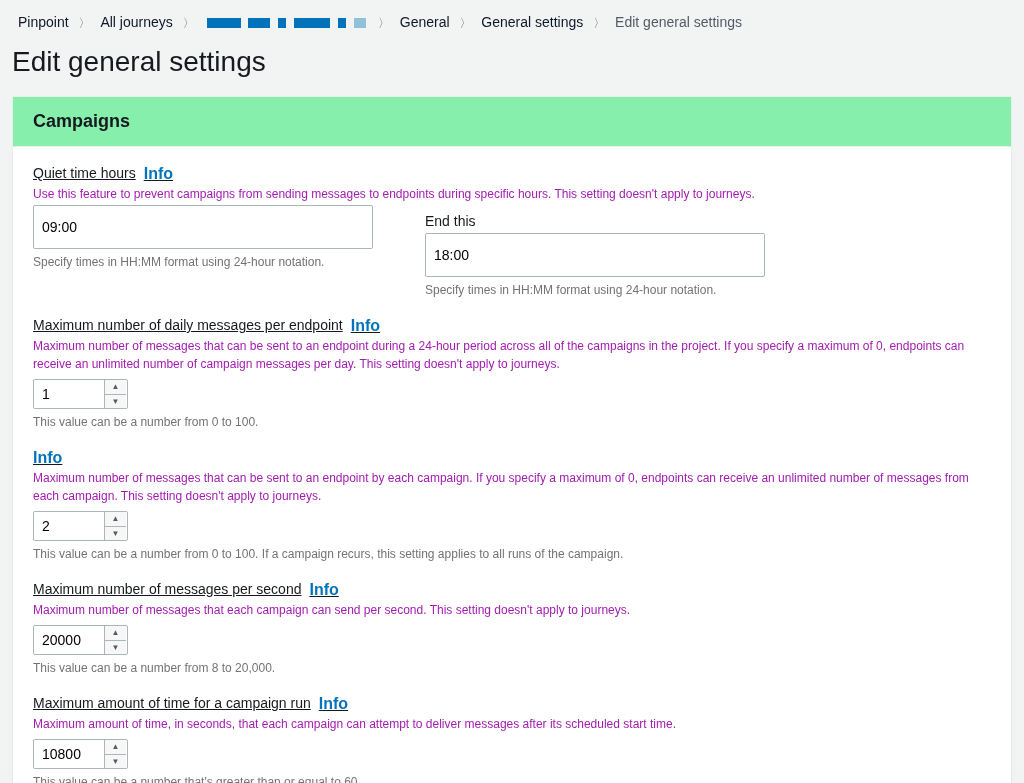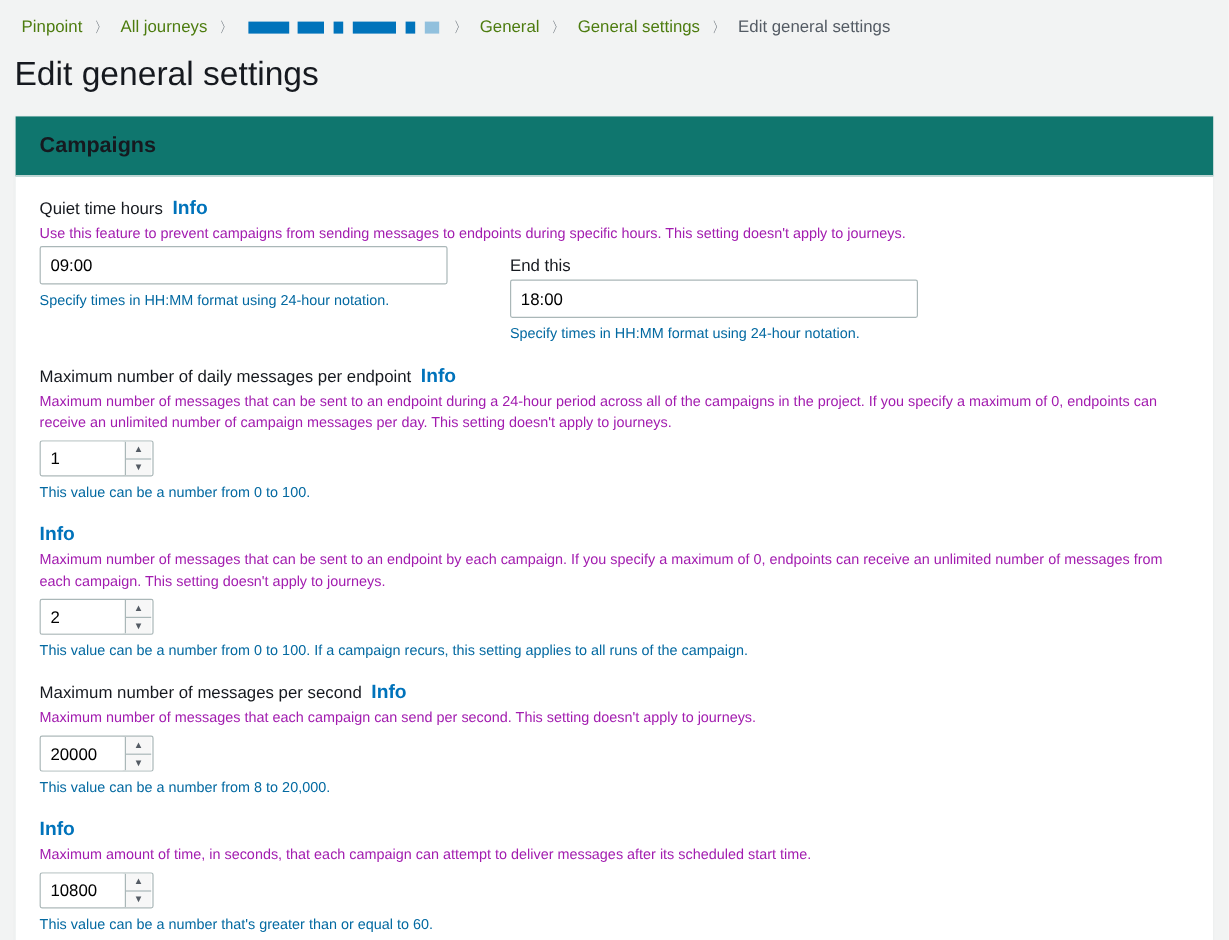--- a/index.html
+++ b/index.html
@@ -12,21 +12,21 @@
       background: #f2f3f3;
       color: #16191f;
       font-size: 14px;
       width: 1024px;
     }
     .breadcrumbs {
       padding: 14px 18px 10px 18px;
       font-size: 14px;
     }
     .breadcrumbs a {
-      color: #4d7c0f;
+      color: #0f172a;
       text-decoration: none;
     }
     .breadcrumbs .sep {
       color: #687078;
       margin: 0 6px;
       font-size: 12px;
     }
     .breadcrumbs .current {
       color: #545b64;
     }
@@ -43,21 +43,21 @@
       padding: 4px 18px 18px 12px;
       color: #16191f;
     }
     .panel {
       background: #fff;
       margin: 0 12px;
       border: 1px solid #eaeded;
       box-shadow: 0 1px 1px rgba(0,0,0,0.05);
     }
     .panel-header {
-      background: #0f766e;
+      background: #86efac;
       border-bottom: 1px solid #eaeded;
       padding: 14px 20px;
     }
     .panel-header h2 {
       font-size: 18px;
       font-weight: 700;
     }
     .panel-body {
       padding: 18px 20px 22px 20px;
     }
@@ -67,20 +67,21 @@
     .field-label {
       font-weight: 400;
       color: #16191f;
       font-size: 14px;
       margin-bottom: 2px;
     }
     .label-row {
       display: flex;
       align-items: center;
       gap: 8px;
+      text-decoration: underline;
     }
     .info-link {
       color: #0073bb;
       font-size: 16px;
       font-weight: 700;
       text-decoration: none;
     }
     .field-desc {
       color: #a21caf;
       font-size: 12px;
@@ -100,24 +101,24 @@
       color: #16191f;
       margin-bottom: 4px;
       margin-top: 8px;
     }
     input[type="text"] {
       width: 100%;
       padding: 5px 8px;
       border: 1px solid #aab7b8;
       border-radius: 2px;
       font-size: 14px;
-      height: 32px;
+      height: 44px;
     }
     .hint {
-      color: #0369a1;
+      color: #737373;
       font-size: 12px;
       margin-top: 6px;
     }
     .number-input-wrap {
       display: inline-flex;
       align-items: stretch;
       border: 1px solid #aab7b8;
       border-radius: 2px;
       height: 30px;
       width: 95px;
@@ -245,20 +246,21 @@
         <div class="stepper">
           <div class="up">▲</div>
           <div class="down">▼</div>
         </div>
       </div>
       <div class="hint">This value can be a number from 8 to 20,000.</div>
     </div>
 
     <div class="field-group" style="margin-bottom:0">
       <div class="label-row">
+        <span class="field-label">Maximum amount of time for a campaign run</span>
         <a href="#" class="info-link">Info</a>
       </div>
       <div class="field-desc">Maximum amount of time, in seconds, that each campaign can attempt to deliver messages after its scheduled start time.</div>
       <div class="number-input-wrap">
         <input type="text" value="10800" style="">
         <div class="stepper">
           <div class="up">▲</div>
           <div class="down">▼</div>
         </div>
       </div>

